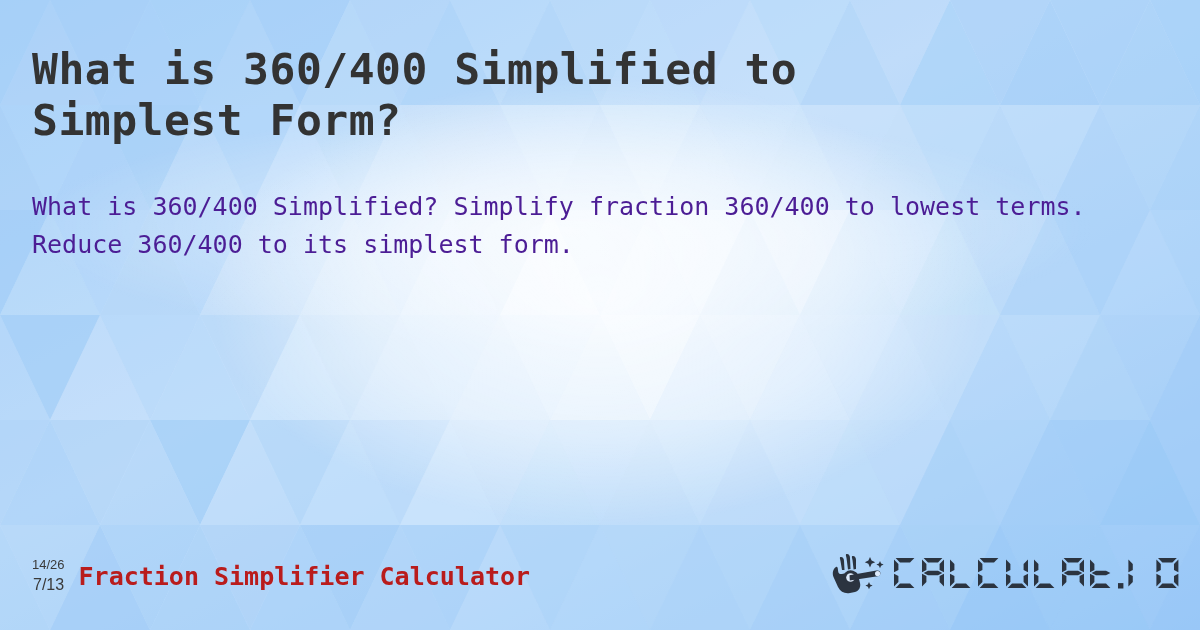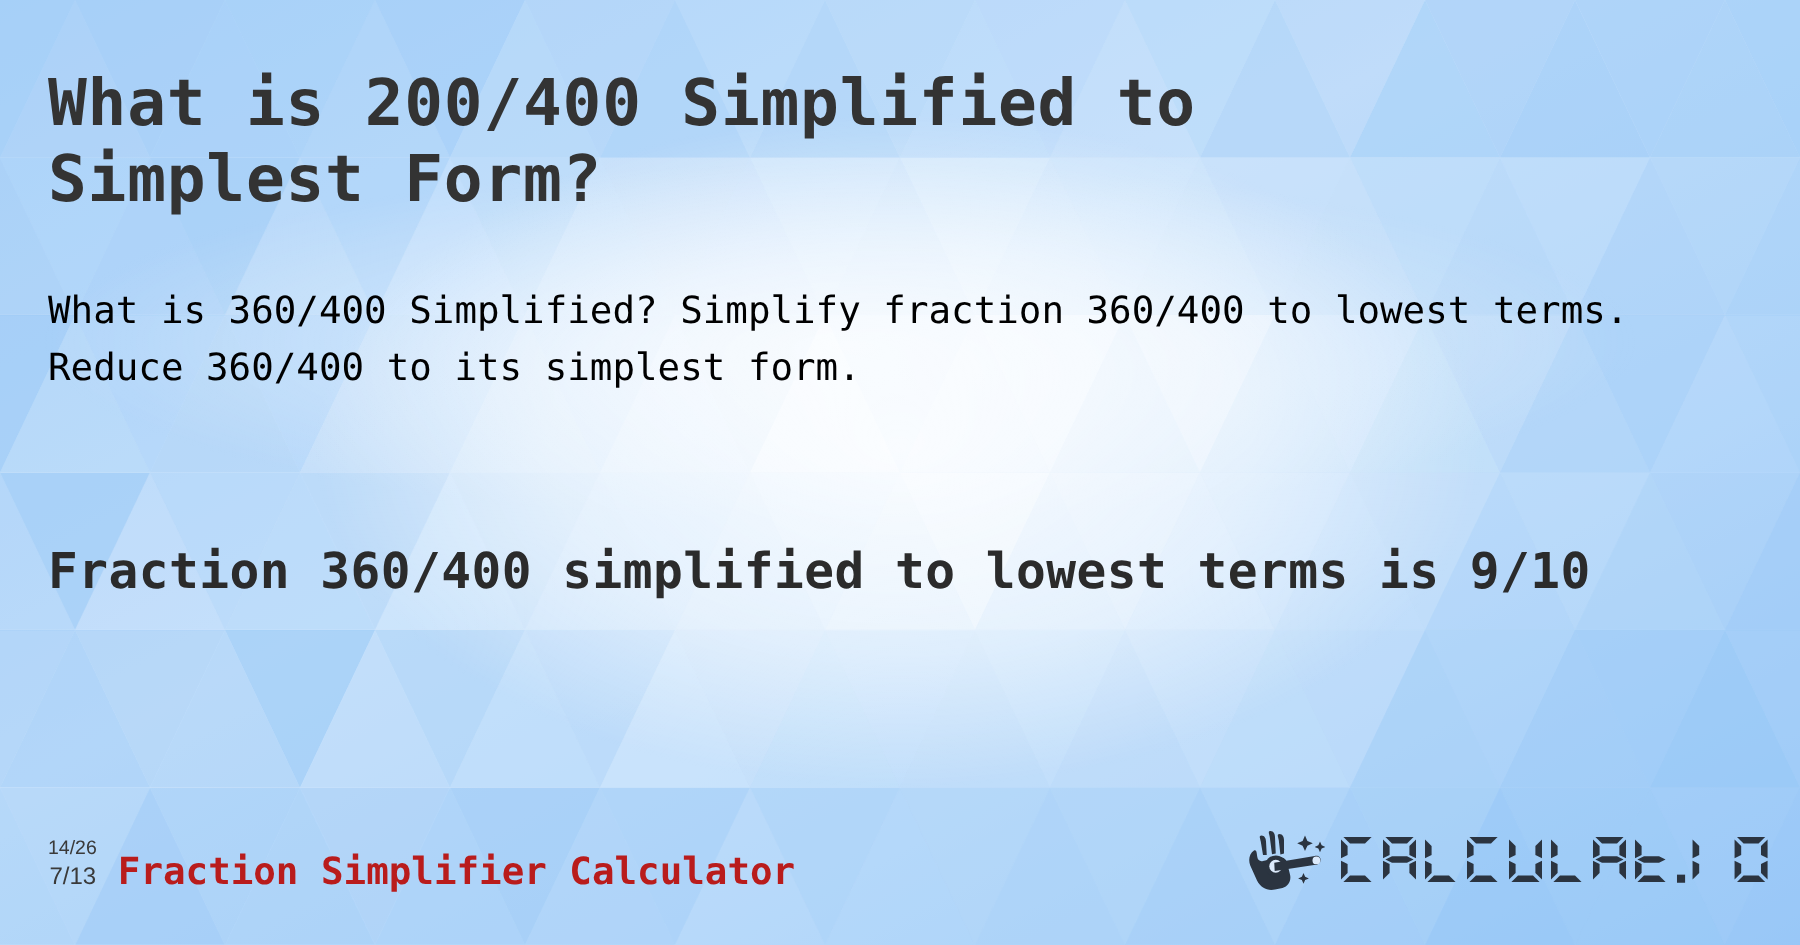--- a/index.html
+++ b/index.html
@@ -58,21 +58,21 @@
     color:#333333;
     max-width:900px;
     margin-top:4px;
   }
 
   .subtitle {
     font-family:"DejaVu Sans Mono", monospace;
     font-weight:400;
     font-size:25px;
     line-height:38px;
-    color:#000000;
+    color:#4c1d95;
     max-width:1090px;
     margin-top:42px;
   }
 
   .answer {
     font-family:"DejaVu Sans Mono", monospace;
     font-weight:700;
     font-size:33px;
     line-height:44px;
     letter-spacing:0.3px;
@@ -89,21 +89,21 @@
     bottom:30px;
     height:48px;
     display:flex;
     align-items:center;
     justify-content:space-between;
     z-index:2;
   }
 
   .footer-left {
     display:flex;
-    align-items:flex-end;
+    align-items:center;
     gap:14px;
   }
 
   
   .frac-icon {
     display:flex;
     flex-direction:column;
     justify-content:center;
     line-height:1;
     font-family:"Liberation Sans", sans-serif;
@@ -425,25 +425,24 @@
         <polygon points="1300,735 1400,735 1350,840" fill="rgb(153,201,246)" opacity="0.67"></polygon>
         <polygon points="1350,840 1400,735 1450,840" fill="rgb(150,199,246)" opacity="0.51"></polygon>
         <polygon points="1400,735 1500,735 1450,840" fill="rgb(152,200,246)" opacity="0.69"></polygon>
       </g>
   </svg>
 </div>
 <div class="bg-glow"></div>
 
 <div class="page">
 
-  <h1 class="title">What is 200/400 Simplified to Simplest Form?</h1>
+  <h1 class="title">What is 360/400 Simplified to Simplest Form?</h1>
 
   <p class="subtitle">What is 360/400 Simplified? Simplify fraction 360/400 to lowest terms. Reduce 360/400 to its simplest form.</p>
 
-  <p class="answer">Fraction 360/400 simplified to lowest terms is 9/10</p>
 
 </div>
 
 <div class="footer">
 
   <div class="footer-left">
 
     <div class="frac-icon">
       <span class="num-top">14/26</span>
       <span class="num-bot">7/13</span>

